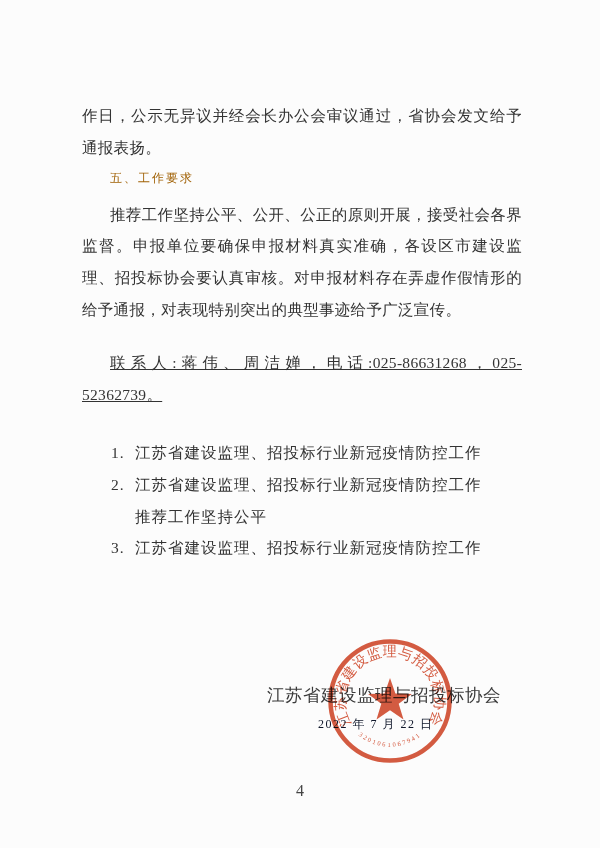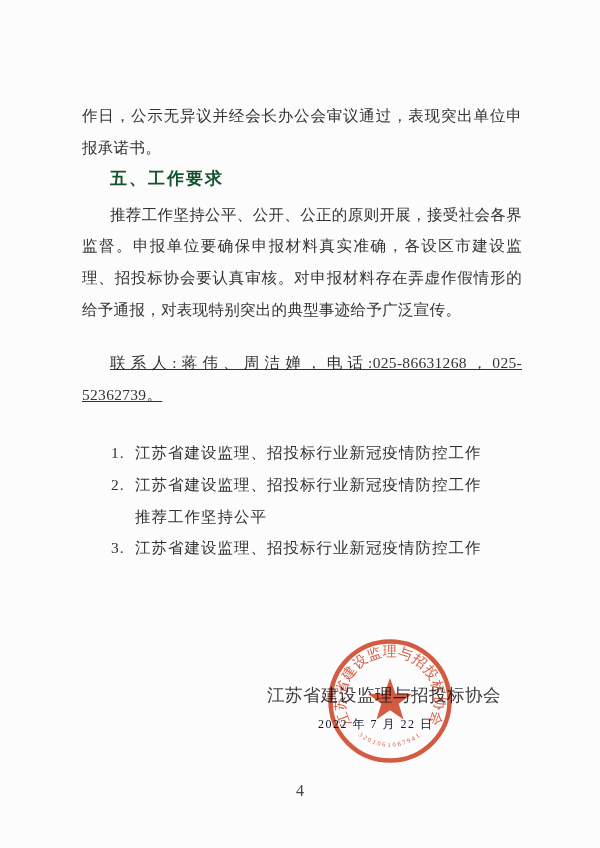--- a/index.html
+++ b/index.html
@@ -21,23 +21,23 @@
     width: 440px;
     font-size: 15.5px;
     line-height: 31.6px;
     text-align: justify;
     letter-spacing: 0.3px;
   }
   .para { text-align: justify; }
   .para.indent { text-indent: 28px; }
   .heading {
     font-family: "Liberation Sans", "DejaVu Sans", sans-serif;
-    font-weight: bold;
-    color: #14532d;
-    font-size: 17px;
+    font-weight: normal;
+    color: #a16207;
+    font-size: 12px;
     line-height: 31.6px;
     text-indent: 28px;
     margin-bottom: 4px;
     letter-spacing: 2px;
   }
   .contact { margin-top: 22px; text-indent: 28px; text-decoration: underline; }
   .attach {
     margin-top: 27px;
     padding-left: 29px;
     display: flex;
@@ -88,21 +88,21 @@
     font-family: "Liberation Serif", "DejaVu Serif", serif;
   }
 </style>
 </head>
 <body>
 
 <div class="page">
 
   <div class="content">
 
-    <p class="para">作日，公示无异议并经会长办公会审议通过，表现突出单位申报承诺书。</p>
+    <p class="para">作日，公示无异议并经会长办公会审议通过，省协会发文给予通报表扬。</p>
 
     <h2 class="heading">五、工作要求</h2>
 
     <p class="para indent">推荐工作坚持公平、公开、公正的原则开展，接受社会各界监督。申报单位要确保申报材料真实准确，各设区市建设监理、招投标协会要认真审核。对申报材料存在弄虚作假情形的给予通报，对表现特别突出的典型事迹给予广泛宣传。</p>
 
     <p class="contact">联系人:蒋伟、周洁婵，电话:025-86631268，025-52362739。</p>
 
     <div class="attach">
       <div class="attach-items">
 

